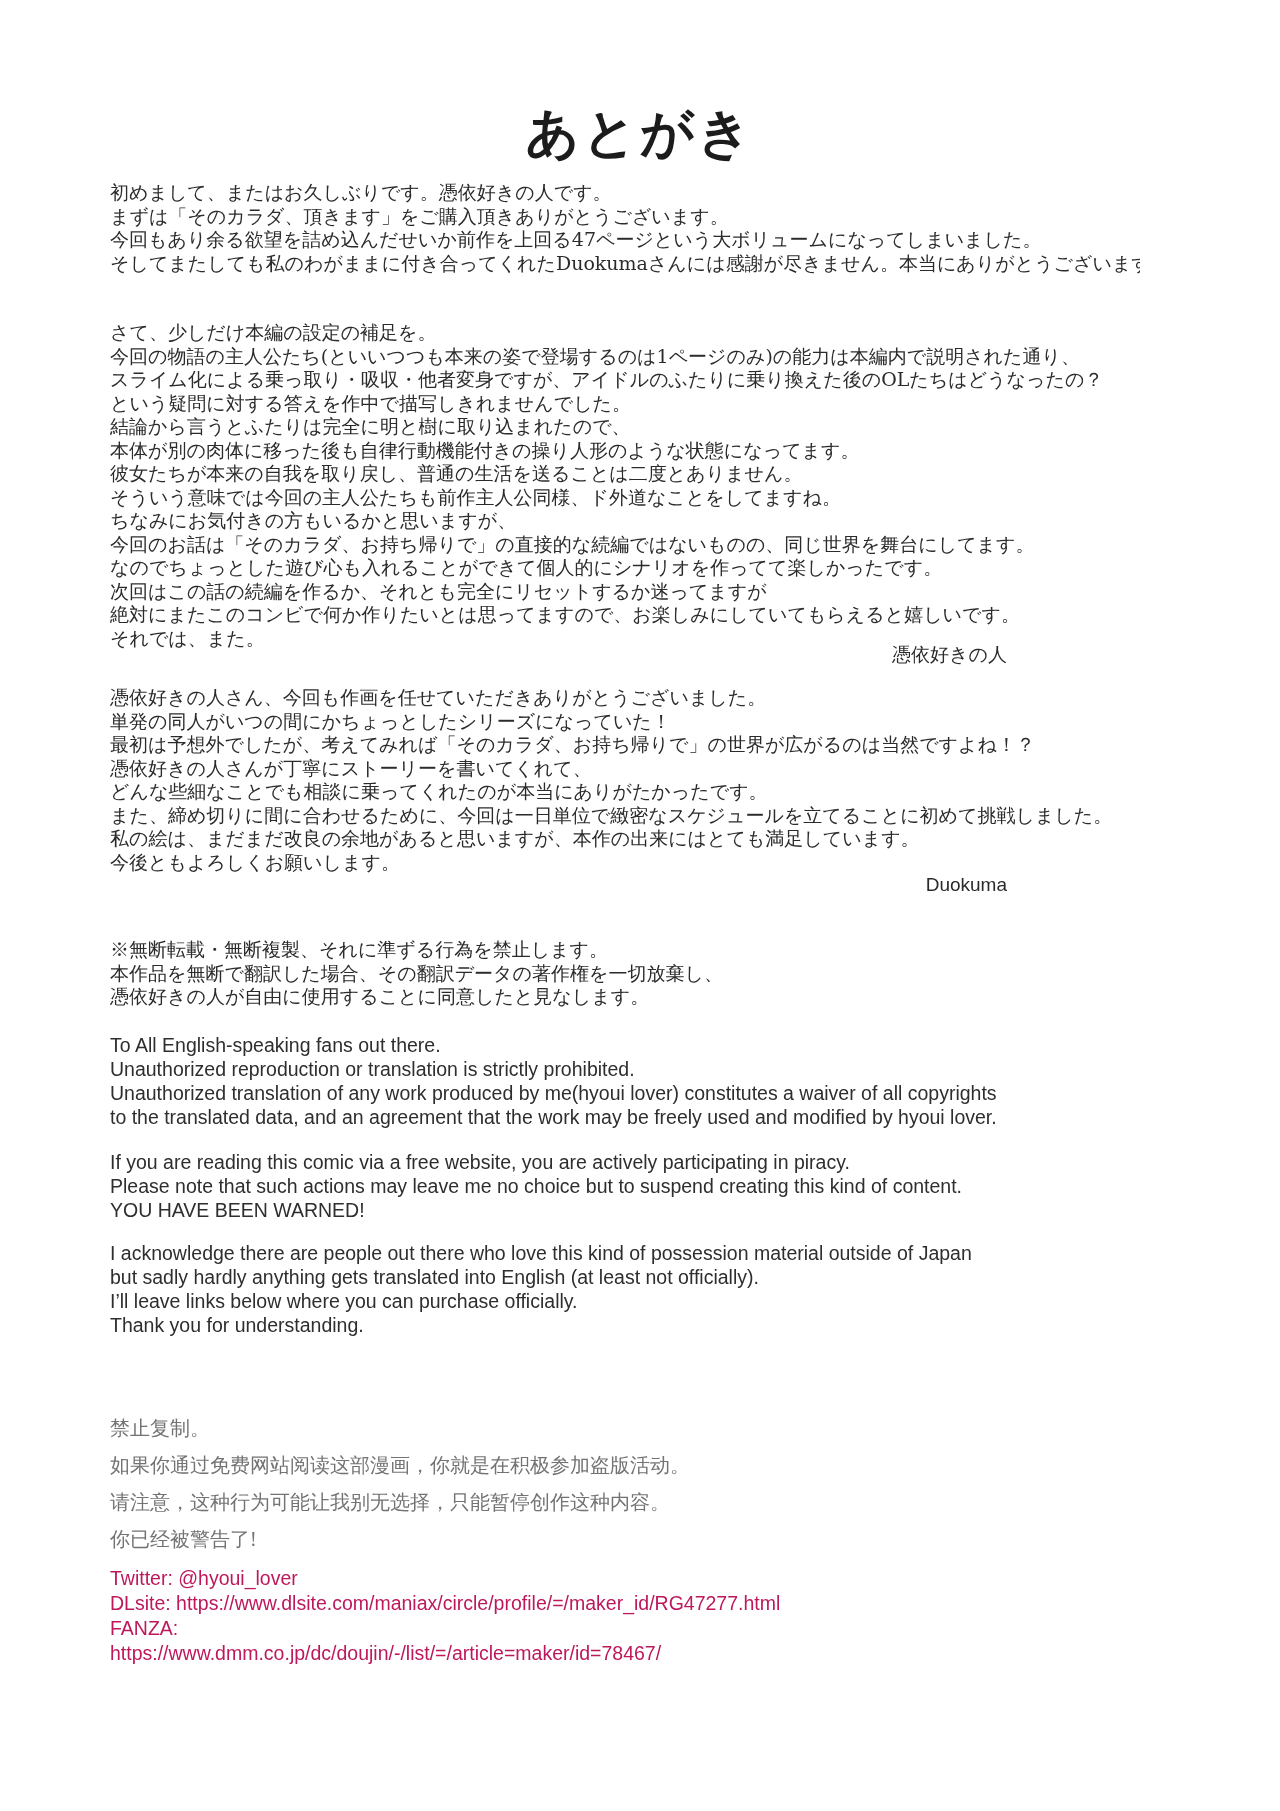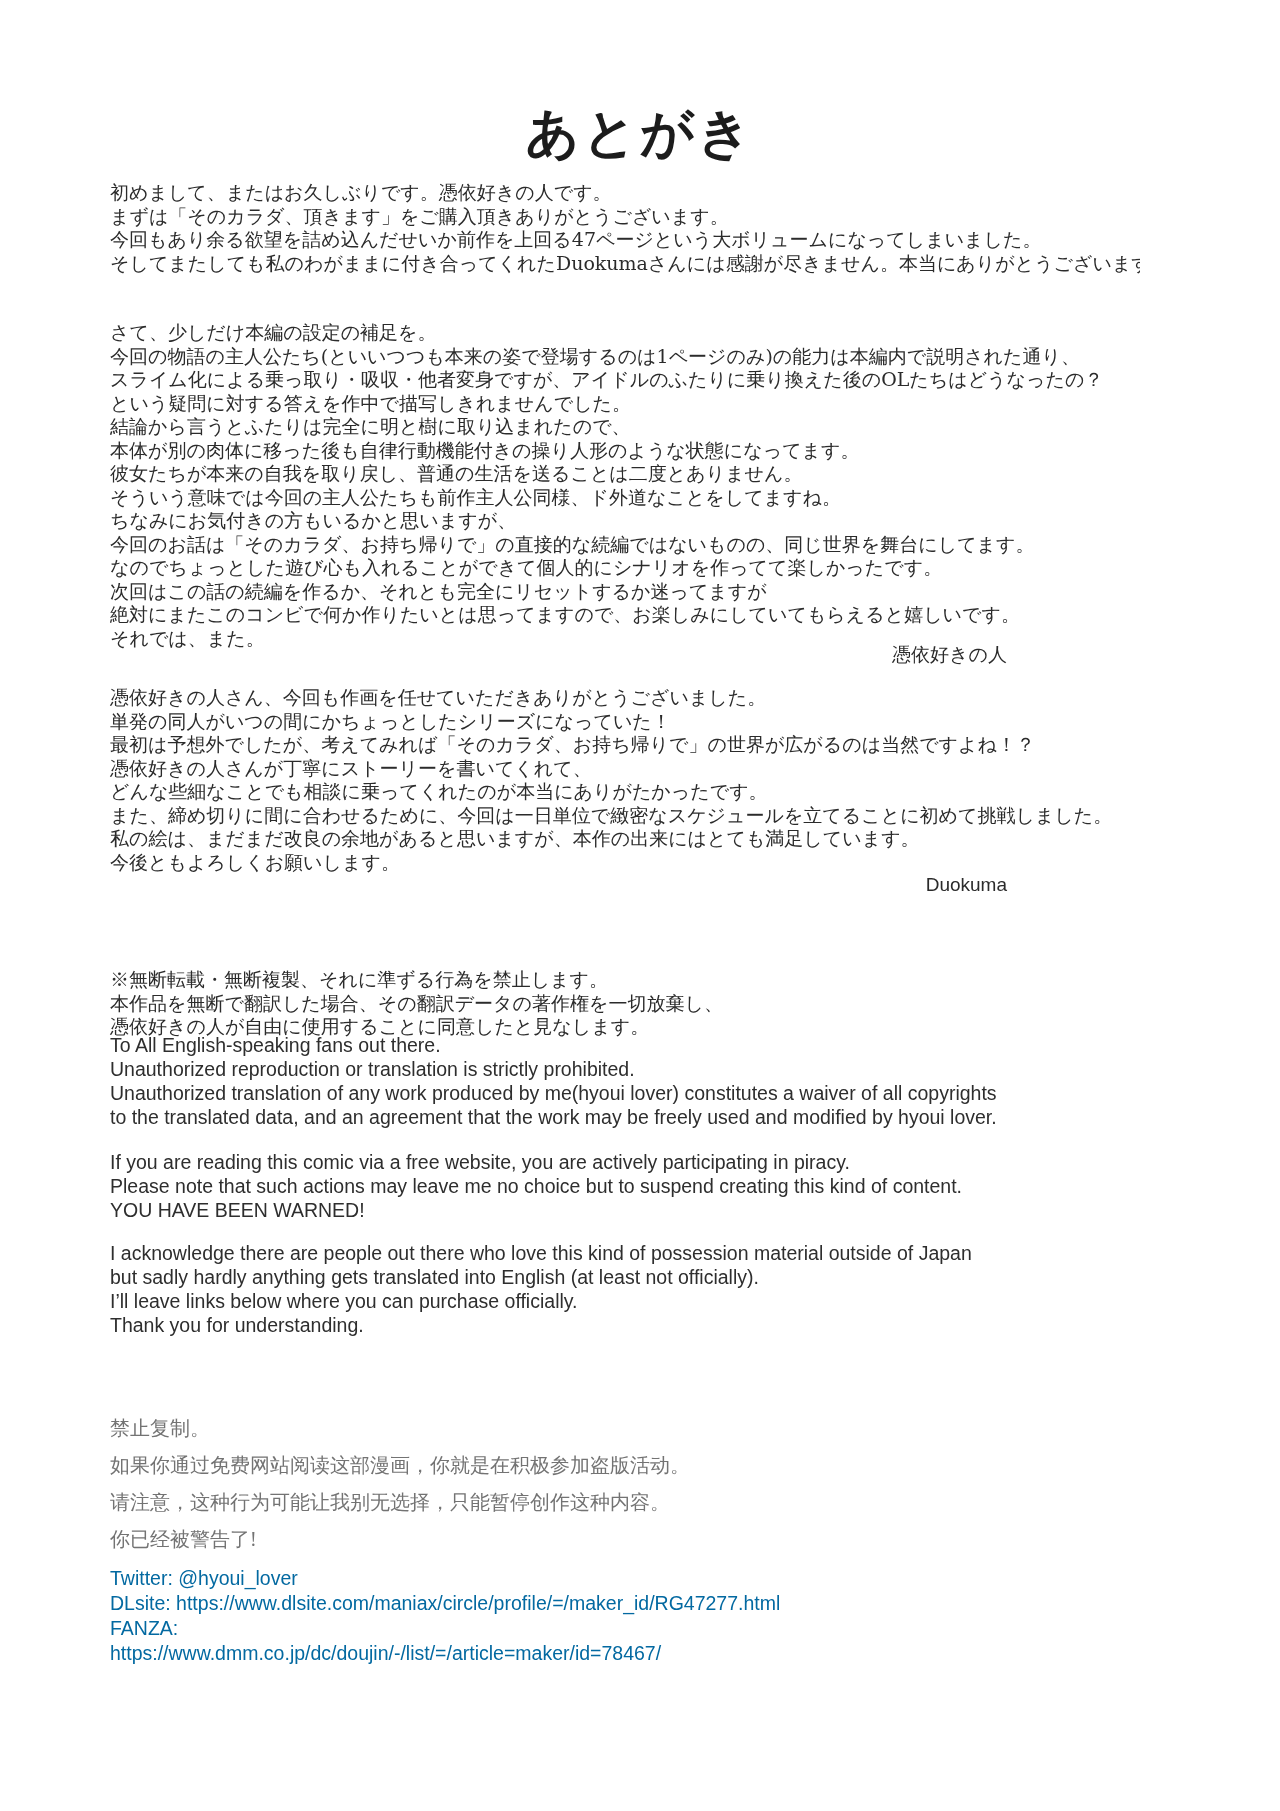--- a/index.html
+++ b/index.html
@@ -33,21 +33,21 @@
   .en {
     font-family:"Liberation Sans","DejaVu Sans",sans-serif;
     font-size:19.5px; line-height:24px; color:#2e2e2e;
   }
   .cn {
     font-family:Liberation Serif, serif;
     font-size:20px; line-height:37px; color:#737373;
   }
   .contact {
     font-family:"Liberation Sans","DejaVu Sans",sans-serif;
-    font-size:19.5px; line-height:25px; color:#0369a1;
+    font-size:19.5px; line-height:25px; color:#be185d;
   }
 </style>
 </head>
 <body>
 
 <div class="page">
 
   <h1 class="title">あとがき</h1>
 
   <div class="block jp" style="top:181px">
@@ -82,21 +82,21 @@
     <div class="line">最初は予想外でしたが、考えてみれば「そのカラダ、お持ち帰りで」の世界が広がるのは当然ですよね！？</div>
     <div class="line">憑依好きの人さんが丁寧にストーリーを書いてくれて、</div>
     <div class="line">どんな些細なことでも相談に乗ってくれたのが本当にありがたかったです。</div>
     <div class="line">また、締め切りに間に合わせるために、今回は一日単位で緻密なスケジュールを立てることに初めて挑戦しました。</div>
     <div class="line">私の絵は、まだまだ改良の余地があると思いますが、本作の出来にはとても満足しています。</div>
     <div class="line">今後ともよろしくお願いします。</div>
   </div>
 
   <div class="sig" style="top:873px; font-family:'Liberation Sans','DejaVu Sans',sans-serif;">Duokuma</div>
 
-  <div class="block jp" style="top:968px">
+  <div class="block jp" style="top:938px">
     <div class="line">※無断転載・無断複製、それに準ずる行為を禁止します。</div>
     <div class="line">本作品を無断で翻訳した場合、その翻訳データの著作権を一切放棄し、</div>
     <div class="line">憑依好きの人が自由に使用することに同意したと見なします。</div>
   </div>
 
   <div class="block en" style="top:1033px">
     <div class="line">To All English-speaking fans out there.</div>
     <div class="line">Unauthorized reproduction or translation is strictly prohibited.</div>
     <div class="line">Unauthorized translation of any work produced by me(hyoui lover) constitutes a waiver of all copyrights</div>
     <div class="line">to the translated data, and an agreement that the work may be freely used and modified by hyoui lover.</div>

